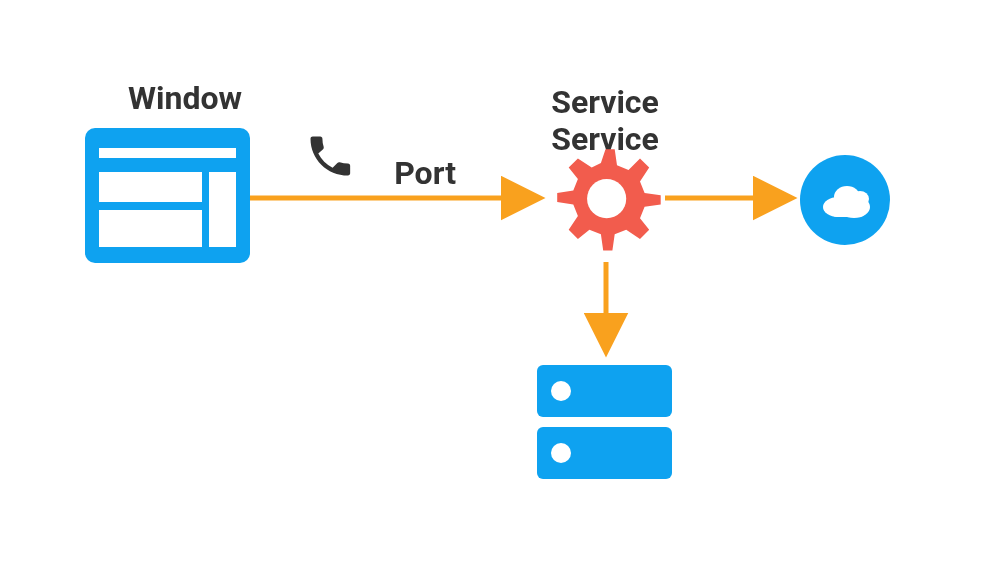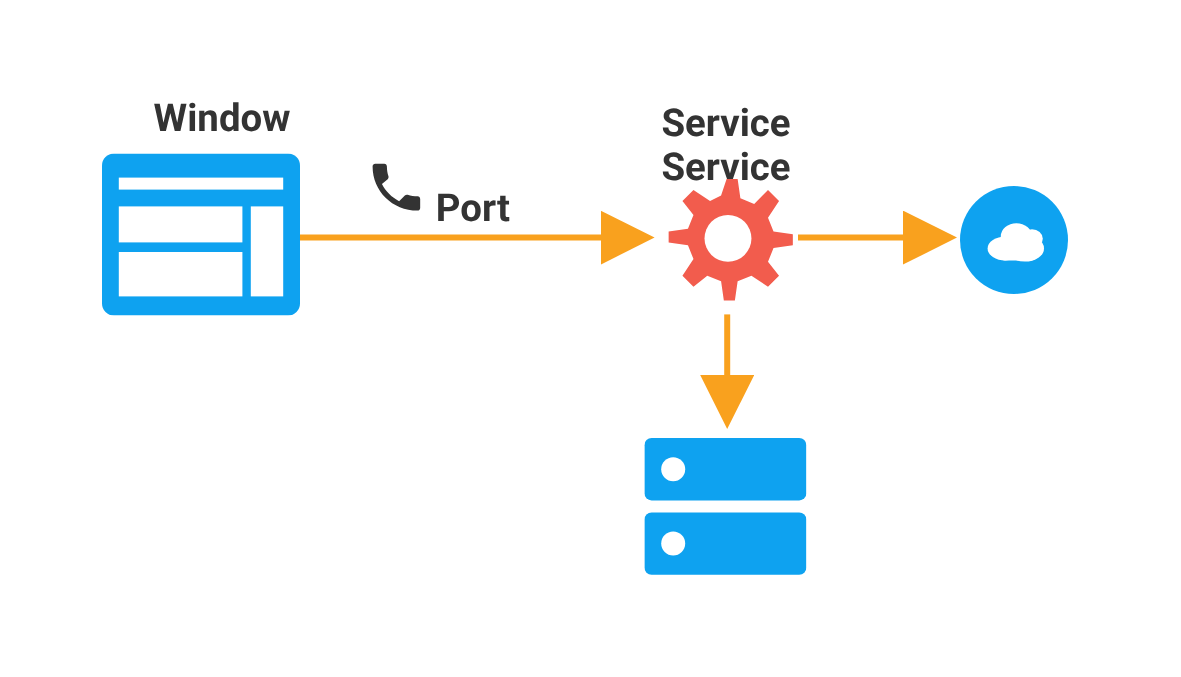--- a/index.html
+++ b/index.html
@@ -14,21 +14,21 @@
 
 <div class="canvas">
 
   <div class="label" style="left:95px; top:80px; width:180px;">Window</div>
 
   <div class="label" style="left:515px; top:60px; width:180px;margin-top:24px;">
     <span>Service</span><br>
     <span>Service</span>
   </div>
 
-  <div class="label" style="left:344px; top:155px; width:100px; text-align:center;">Port</div>
+  <div class="label" style="left:356px; top:155px; width:100px; text-align:right;">Port</div>
 
   <div class="node" style="left:85px; top:128px;">
     <svg width="165" height="135" viewBox="0 0 165 135">
       <rect x="0" y="0" width="165" height="135" rx="10" ry="10" fill="#0EA2F0"></rect>
       <rect x="14" y="20" width="137" height="10" fill="#FFFFFF"></rect>
       <rect x="14" y="44" width="103" height="30" fill="#FFFFFF"></rect>
       <rect x="124" y="44" width="27" height="75" fill="#FFFFFF"></rect>
       <rect x="14" y="82" width="103" height="37" fill="#FFFFFF"></rect>
     </svg>
   </div>

